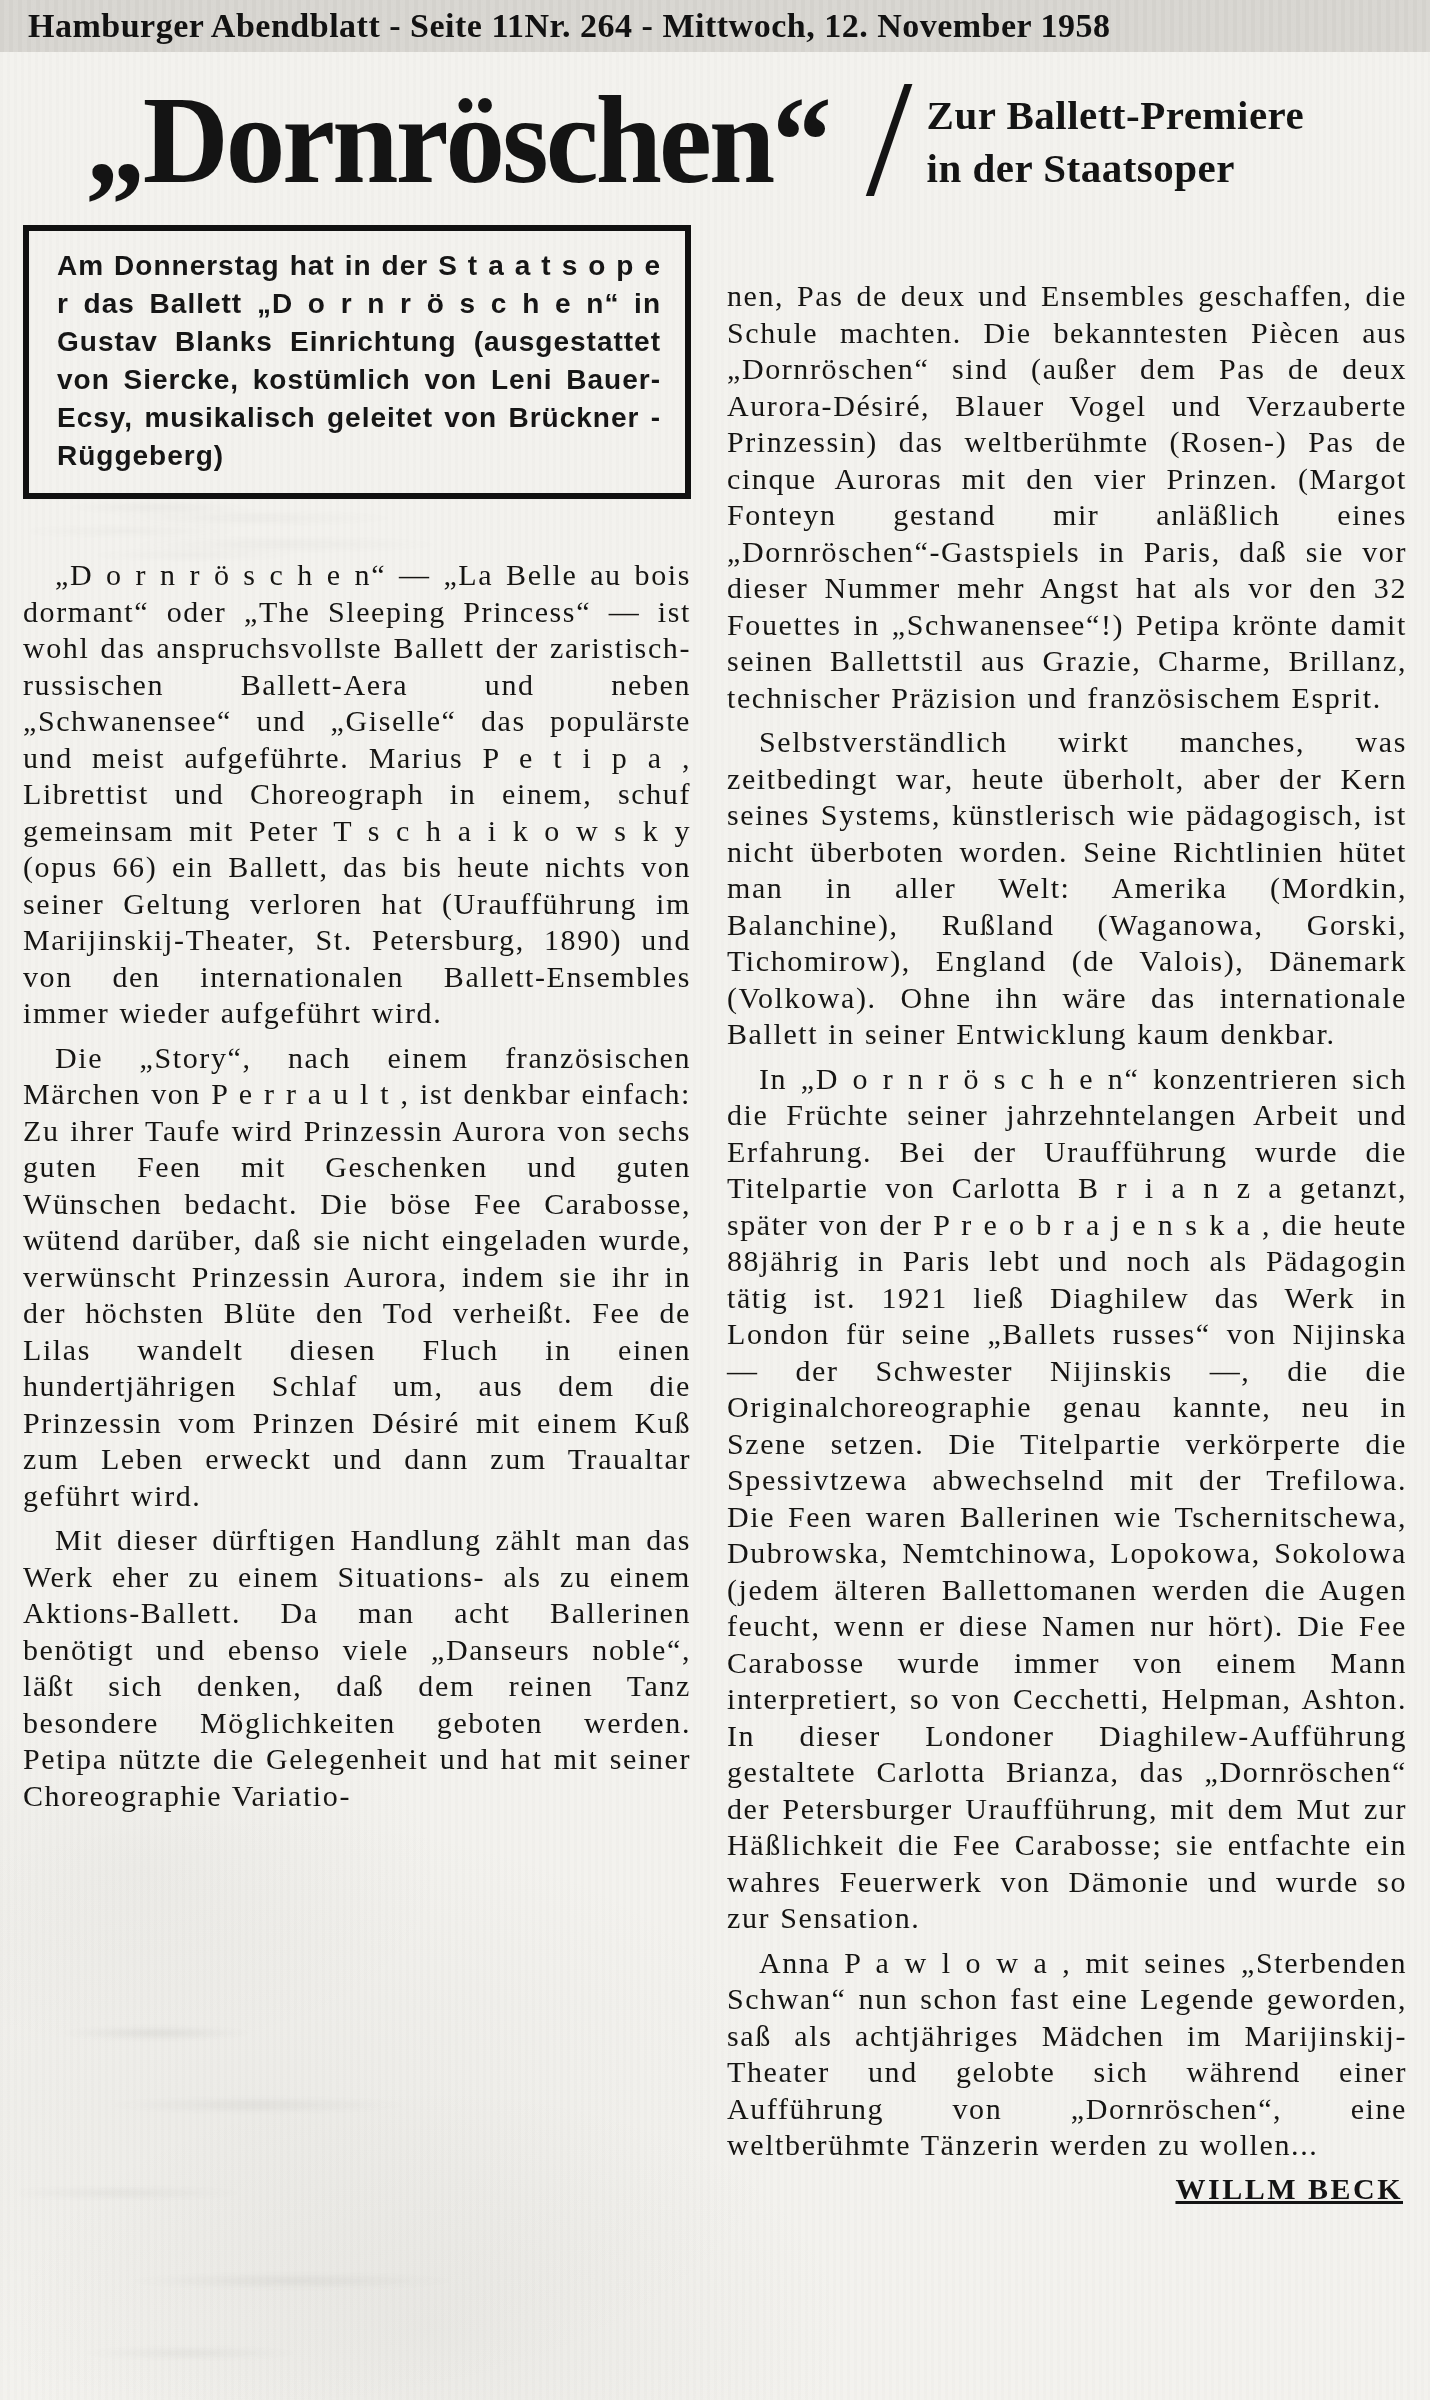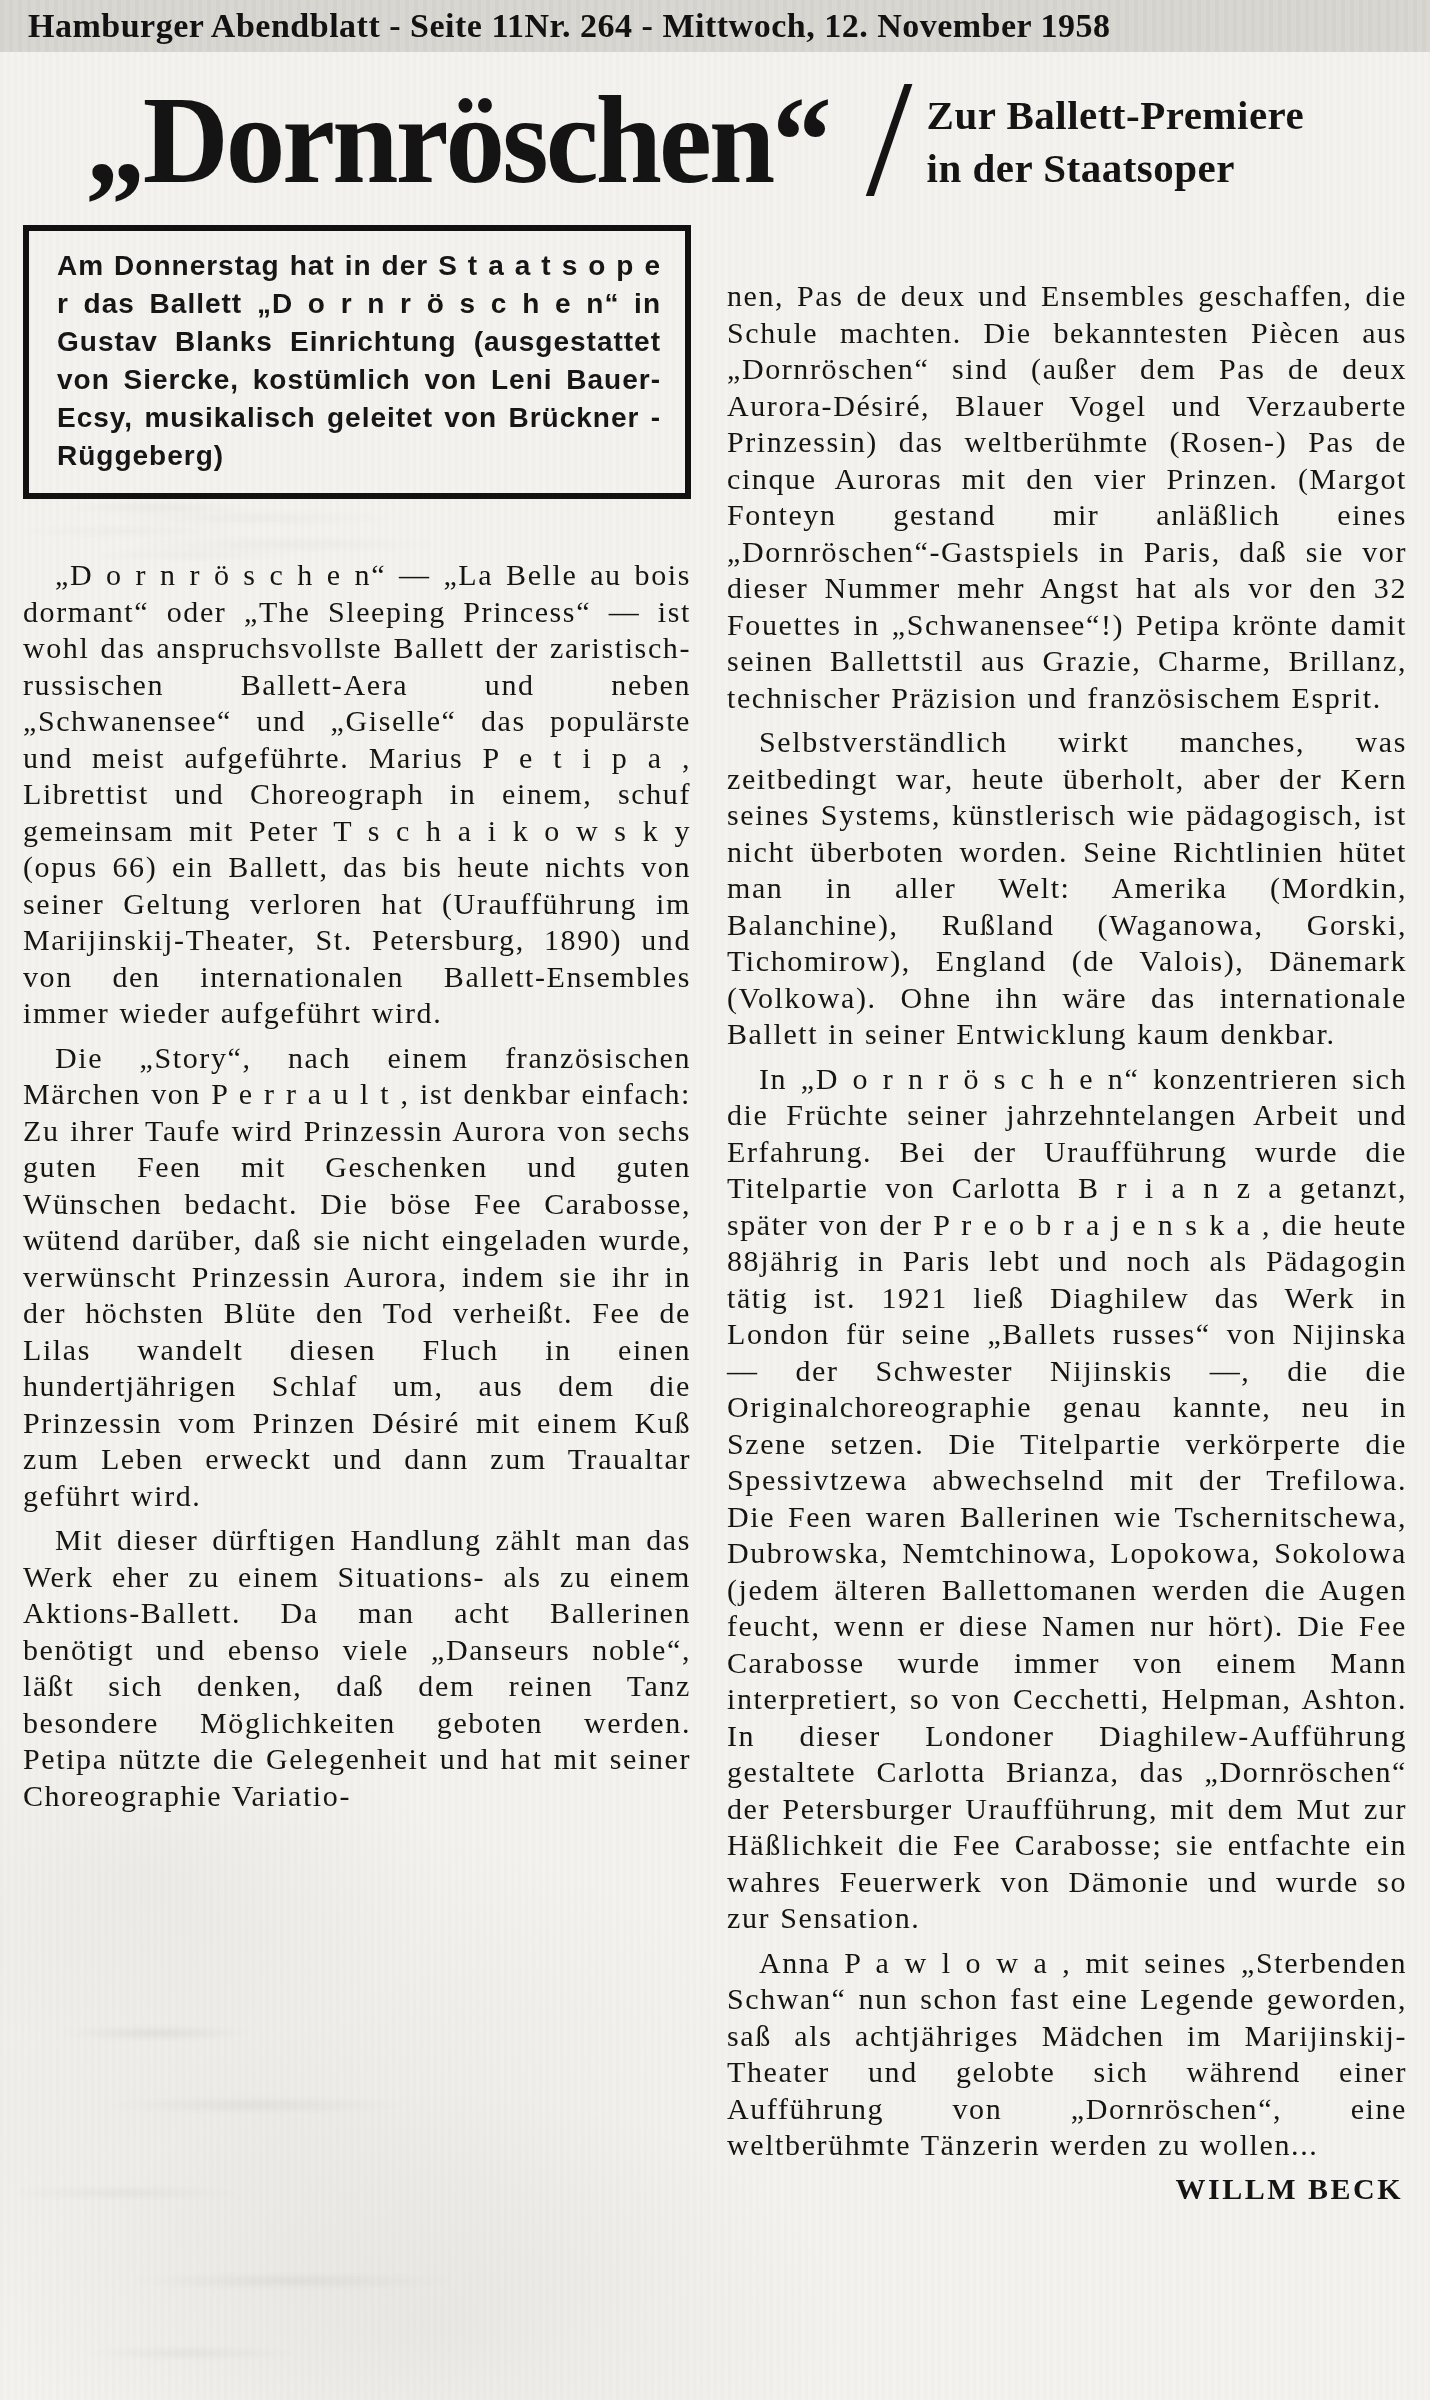--- a/index.html
+++ b/index.html
@@ -72,21 +72,21 @@
     letter-spacing: 1.6px; word-spacing: 1px;
     text-align: justify;
     text-indent: 32px;
     color: #161513;
   }
   .body-text p.no-indent { text-indent: 0; }
   .col-left .body-text { margin-top: 58px; }
   .byline {
     text-align: right; font-weight: 700;
     font-size: 30px; letter-spacing: 2.5px;
-    padding-right: 4px; margin-top: 2px;
+    padding-right: 4px; margin-top: 2px; text-decoration: underline;
   }
   
   .bleed {
     position: absolute; pointer-events: none;
     background:
       radial-gradient(ellipse 140px 10px at 20% 12%, rgba(90,90,88,0.18), rgba(0,0,0,0) 70%),
       radial-gradient(ellipse 220px 12px at 35% 30%, rgba(90,90,88,0.14), rgba(0,0,0,0) 70%),
       radial-gradient(ellipse 180px 10px at 15% 52%, rgba(90,90,88,0.12), rgba(0,0,0,0) 70%),
       radial-gradient(ellipse 240px 12px at 40% 74%, rgba(90,90,88,0.15), rgba(0,0,0,0) 70%),
       radial-gradient(ellipse 160px 10px at 25% 92%, rgba(90,90,88,0.12), rgba(0,0,0,0) 70%);

